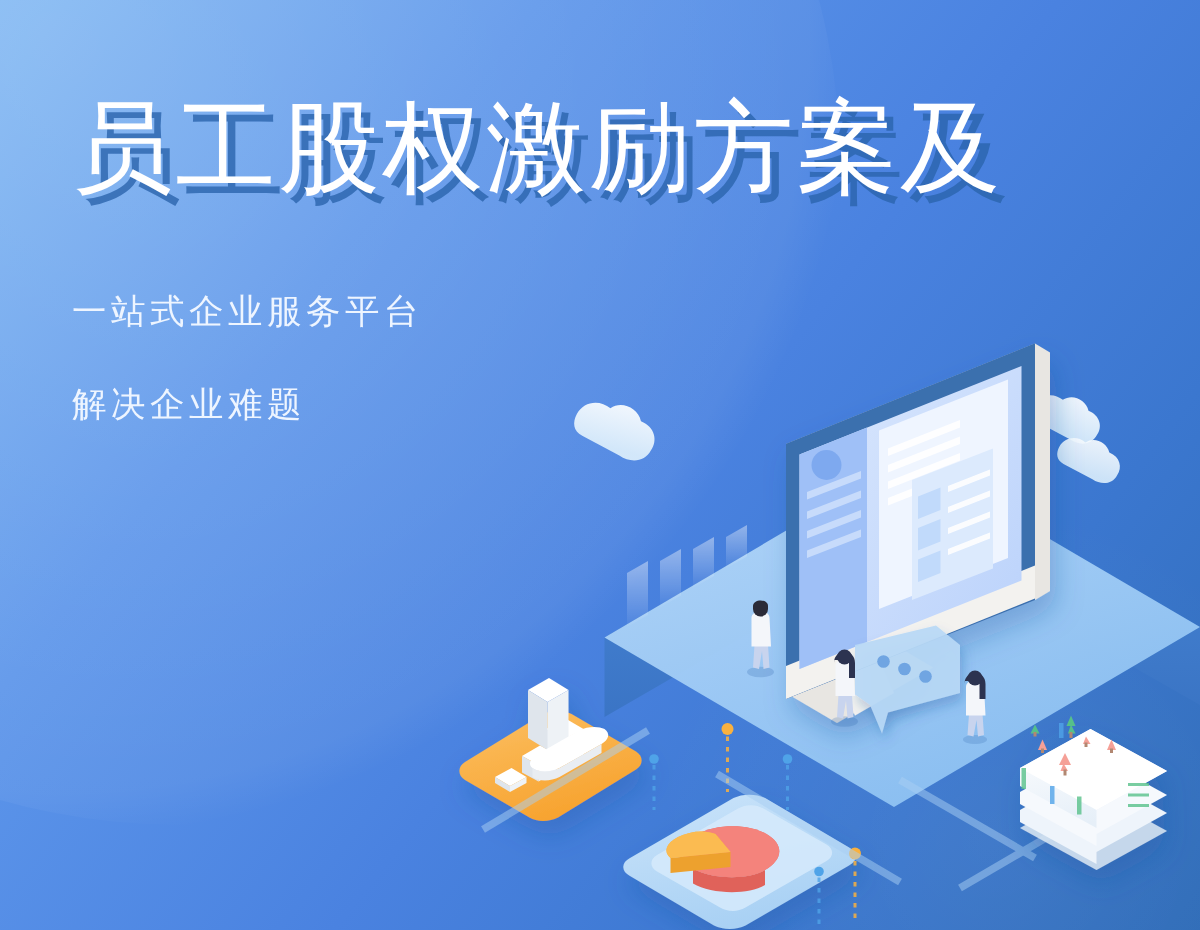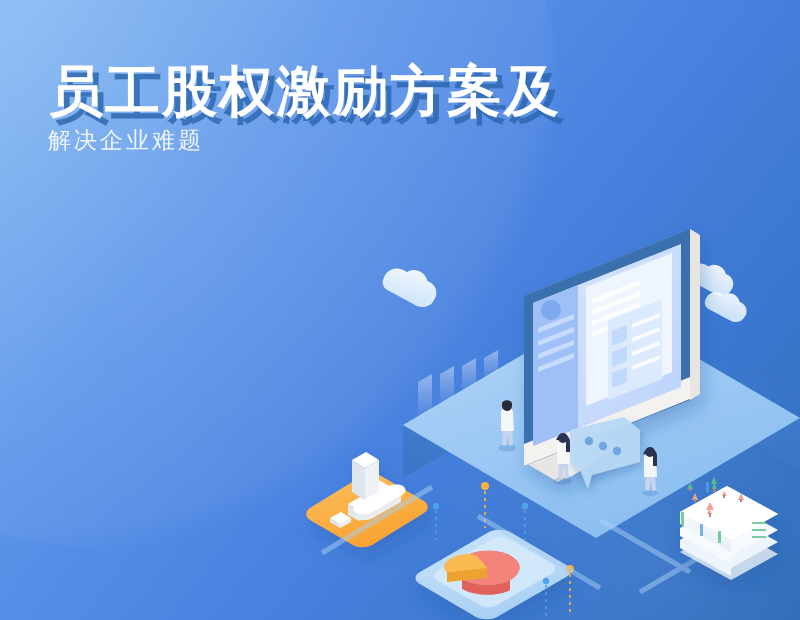--- a/index.html
+++ b/index.html
@@ -43,37 +43,37 @@
     height: 620px;
   }
   #text-block {
     position: absolute;
     left: 48px;
     top: 58px;
     width: 700px;
     z-index: 5;
   }
   .title-line {
-    font-size: 55px;
-    font-weight: bold;
+    font-size: 67px;
+    font-weight: normal;
     color: #ffffff;
     line-height: 1.22;
     letter-spacing: 2px;
     text-shadow: 6px 7px 0 rgba(43,100,173,0.80);
     white-space: nowrap;
   }
   .sub-line {
     font-size: 23px;
     color: #eef5ff;
     letter-spacing: 3px;
     font-weight: normal;
     white-space: nowrap;
   }
   #subtitle-1 { margin-top: 52px; }
-  #subtitle-2 { }
+  #subtitle-2 { margin-top: 31px; }
 </style>
 </head>
 <body>
 
 <div id="banner">
 
   <div class="bg-circle" id="bg-circle-1"></div>
   <div class="bg-circle" id="bg-circle-2"></div>
 
   <svg id="art-layer" viewBox="0 0 800 620" xmlns="http://www.w3.org/2000/svg">
@@ -346,16 +346,17 @@
       <ellipse cx="650" cy="493" rx="8" ry="3" fill="#2a5ea8" opacity="0.20"></ellipse>
       <path d="M646 476 L655 476 L656 490 L652 491 L651 480 L649 491 L645 490 Z" fill="#c8d4ee"></path>
       <path d="M644 458 C644 452 656 452 656 458 L657 477 L644 477 Z" fill="#f4f6fa"></path>
       <path d="M643 456 C643 446 657 446 657 456 L657 466 L653 466 L653 454 L643 454 Z" fill="#2c3350"></path>
       <circle cx="650" cy="452" r="5" fill="#2c3350"></circle>
     </g>
   </svg>
 
   <div id="text-block">
     <div class="title-line">员工股权激励方案及</div>
+    <div class="sub-line" id="subtitle-1">一站式企业服务平台</div>
     <div class="sub-line" id="subtitle-2">解决企业难题</div>
   </div>
 
 </div>
 
 </body></html>

